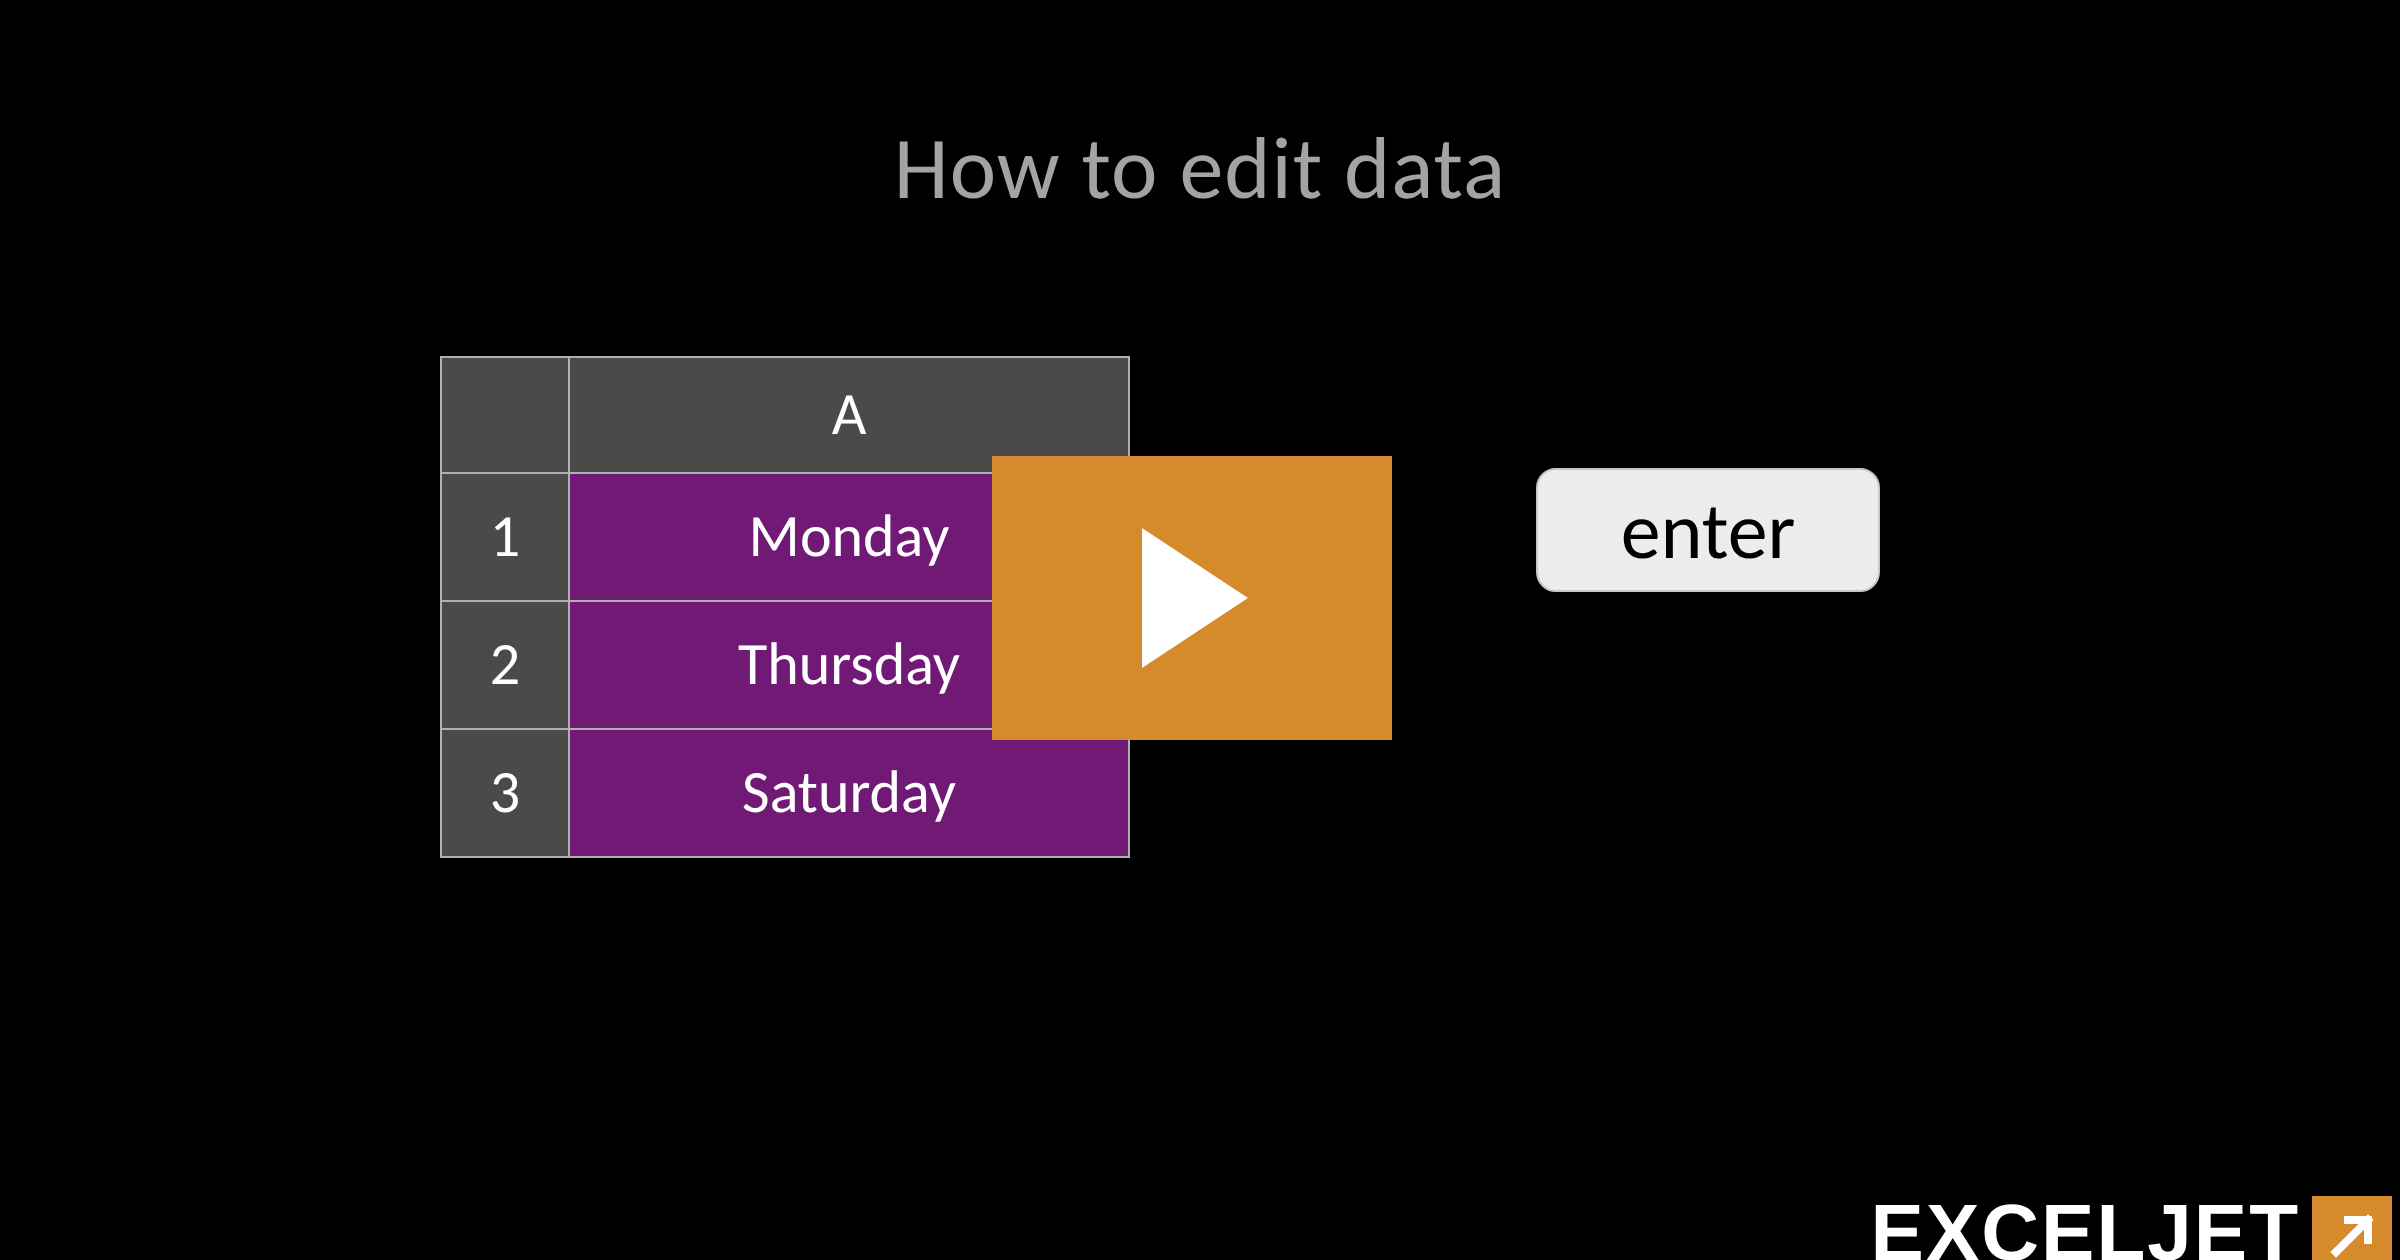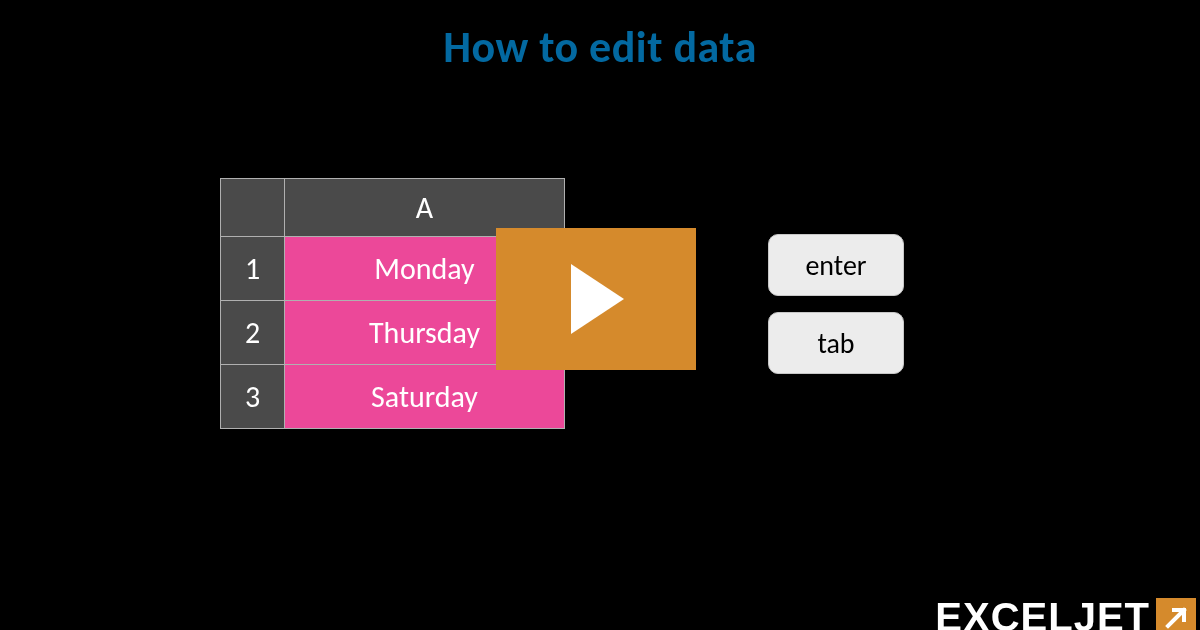--- a/index.html
+++ b/index.html
@@ -6,24 +6,24 @@
     body {
       width: 1200px;
       height: 630px;
       background: #000;
       font-family: "Gill Sans", "Gill Sans MT", Calibri, sans-serif;
       position: relative;
       overflow: hidden;
     }
     .title {
       text-align: center;
-      color: #0369a1;
+      color: #a3a3a3;
       font-size: 44px;
-      font-weight: 700;
-      padding-top: 20px;
+      font-weight: 400;
+      padding-top: 57px;
       letter-spacing: 0.5px;
     }
     .content {
       position: absolute;
       top: 178px;
       left: 220px;
       display: flex;
       align-items: flex-start;
     }
     .sheet {
@@ -47,21 +47,21 @@
       background: #4a4a4a;
     }
     .sheet .row-header {
       width: 64px;
       height: 64px;
       background: #4a4a4a;
     }
     .sheet .cell {
       width: 280px;
       height: 64px;
-      background: #ec4899;
+      background: #701a75;
     }
     .play-overlay {
       position: absolute;
       top: 228px;
       left: 496px;
       width: 200px;
       height: 142px;
       background: #d58a2c;
       display: flex;
       align-items: center;
@@ -70,31 +70,31 @@
     .play-overlay svg { display: block; }
     .keys {
       position: absolute;
       top: 234px;
       left: 768px;
       display: flex;
       flex-direction: column;
       gap: 16px;
     }
     .key {
-      width: 136px;
+      width: 172px;
       height: 62px;
       background: #ececec;
       border: 1px solid #c7c7c7;
       border-radius: 10px;
       box-shadow: 0 2px 2px rgba(0,0,0,0.3);
       display: flex;
       align-items: center;
       justify-content: center;
       color: #000;
-      font-size: 28px;
+      font-size: 40px;
       font-weight: 500;
     }
     .logo {
       position: absolute;
       right: 4px;
       bottom: -10px;
       color: #fff;
       font-weight: 800;
       font-size: 40px;
       letter-spacing: 1px;
@@ -143,21 +143,20 @@
 </div>
 
 <div class="play-overlay">
   <svg width="60" height="70" viewBox="0 0 60 70">
     <polygon points="5,0 5,70 58,35" fill="#ffffff"></polygon>
   </svg>
 </div>
 
 <div class="keys">
   <div class="key">enter</div>
-  <div class="key">tab</div>
 </div>
 
 <div class="logo">
   <span>EXCELJET</span>
   <span class="logo-square">
     <svg width="24" height="24" viewBox="0 0 24 24">
         <path d="M4 20 L20 4 M20 4 L10 4 M20 4 L20 14" stroke="#fff" stroke-width="4" fill="none" stroke-linecap="square"></path>
       </svg>
   </span>
 </div>

